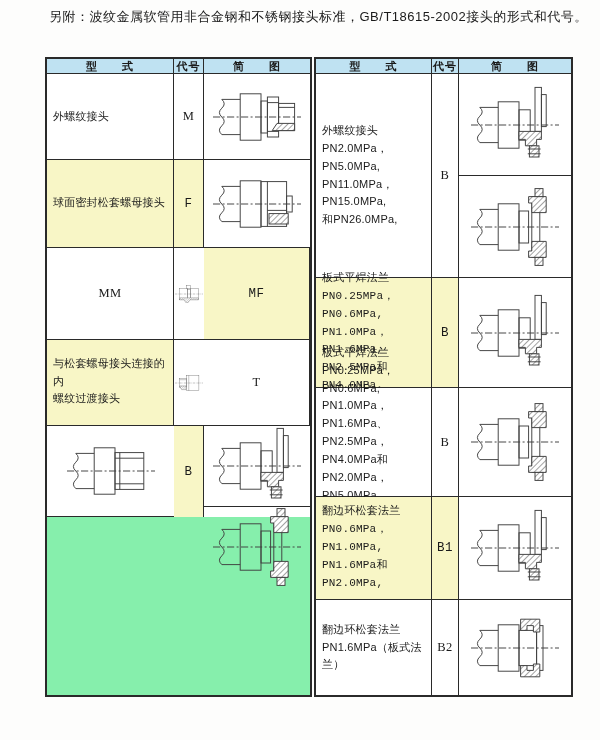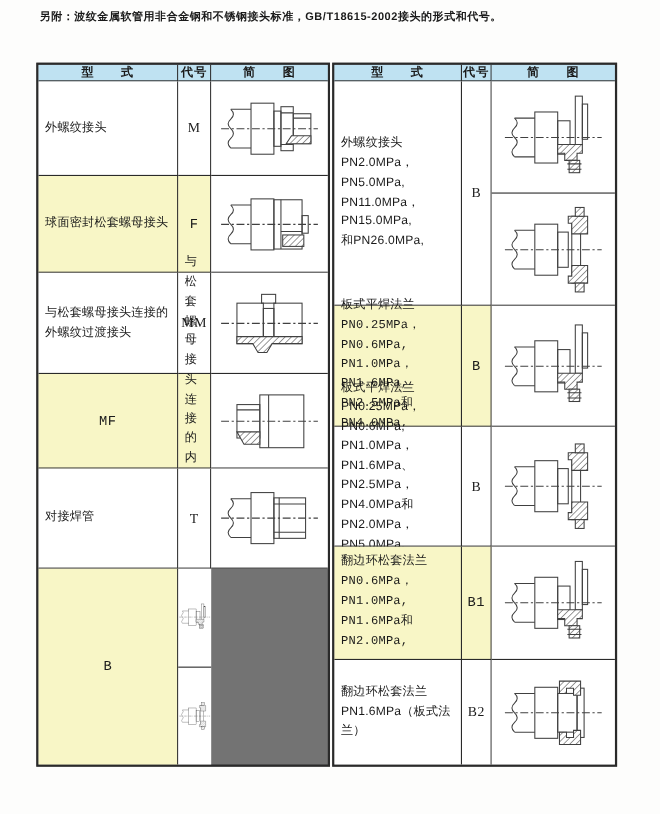--- a/index.html
+++ b/index.html
@@ -5,26 +5,27 @@
   :root{
     --hbg:#bfe2f2; --hl:#f8f6c6; --bd:#2a2a2a; --ink:#1a1a1a;
   }
   html,body{margin:0;padding:0;}
   body{
     width:600px;height:740px;position:relative;background:#fdfdfc;
     font-family:"Liberation Sans","DejaVu Sans",sans-serif;color:var(--ink);
     overflow:hidden;
   }
   .caption{
-    position:absolute;left:36px;top:8px;width:545px;
-    font-size:10px;font-weight:bold;letter-spacing:0.5px;
+    position:absolute;left:49px;top:8px;width:545px;
+    font-size:13px;font-weight:normal;letter-spacing:0.5px;
   }
   .tbl{
-    position:absolute;top:57px;display:grid;background:#737373;
+    position:absolute;top:57px;display:grid;background:#86efac;
     border:2px solid var(--bd);
+    margin-left:12px;
   }
   #tblL{left:33px;grid-template-columns:127px 30px 106px;
         grid-template-rows:15px 86px 88px 92px 86px 91px 178px;}
   #tblR{left:302px;grid-template-columns:116px 27px 112px;
         grid-template-rows:15px 204px 110px 109px 103px 95px;}
   .c{
     border-right:1px solid var(--bd);border-bottom:1px solid var(--bd);
     box-sizing:border-box;display:flex;align-items:center;background:#fff;
   }
   .lc{border-right:none;} .lr{border-bottom:none;}
@@ -104,22 +105,20 @@
             <rect x="64" y="22" width="32" height="56"></rect>
             <line x1="72" y1="22" x2="72" y2="78"></line>
             <line x1="72" y1="58" x2="96" y2="58"></line>
             <rect x="74" y="62" width="24" height="13" fill="url(#hp)"></rect>
             <rect x="96" y="40" width="7" height="20"></rect>
           </g>
         </svg>
       </div>
   </div>
 
-  <div class="c type">与松套螺母接头连接的
-外螺纹过渡接头</div>
   <div class="c code">MM</div>
   <div class="c dia single lc">
     <div class="dia-sub">
         <svg viewBox="0 0 118 100">
           <g fill="none" stroke="#404040" stroke-width="1.2">
             <line x1="4" y1="50" x2="114" y2="50" stroke-dasharray="9,3,2.5,3"></line>
             <rect x="22" y="27" width="30" height="46"></rect>
             <rect x="64" y="27" width="32" height="46"></rect>
             <rect x="52" y="33" width="12" height="34"></rect>
             <rect x="50" y="17" width="16" height="10"></rect>
@@ -141,21 +140,20 @@
             <line x1="22" y1="37" x2="48" y2="37"></line>
             <line x1="22" y1="63" x2="48" y2="63"></line>
             <rect x="48" y="20" width="50" height="60"></rect>
             <line x1="58" y1="20" x2="58" y2="80"></line>
             <polygon points="22,62 48,62 48,76 30,76" fill="url(#hp)"></polygon>
           </g>
         </svg>
       </div>
   </div>
 
-  <div class="c type">对接焊管</div>
   <div class="c code">T</div>
   <div class="c dia single lc">
     <div class="dia-sub">
         <svg viewBox="0 0 118 100">
           <g fill="none" stroke="#404040" stroke-width="1.2">
             <path d="M15,28 q6,5.5 0,11 q-6,5.5 0,11 q6,5.5 0,11 q-6,5.5 0,11"></path>
             <line x1="15" y1="28" x2="38" y2="28"></line>
             <line x1="15" y1="72" x2="38" y2="72"></line>
             <rect x="38" y="21" width="26" height="58"></rect>
             <line x1="4" y1="50" x2="114" y2="50" stroke-dasharray="9,3,2.5,3"></line>

